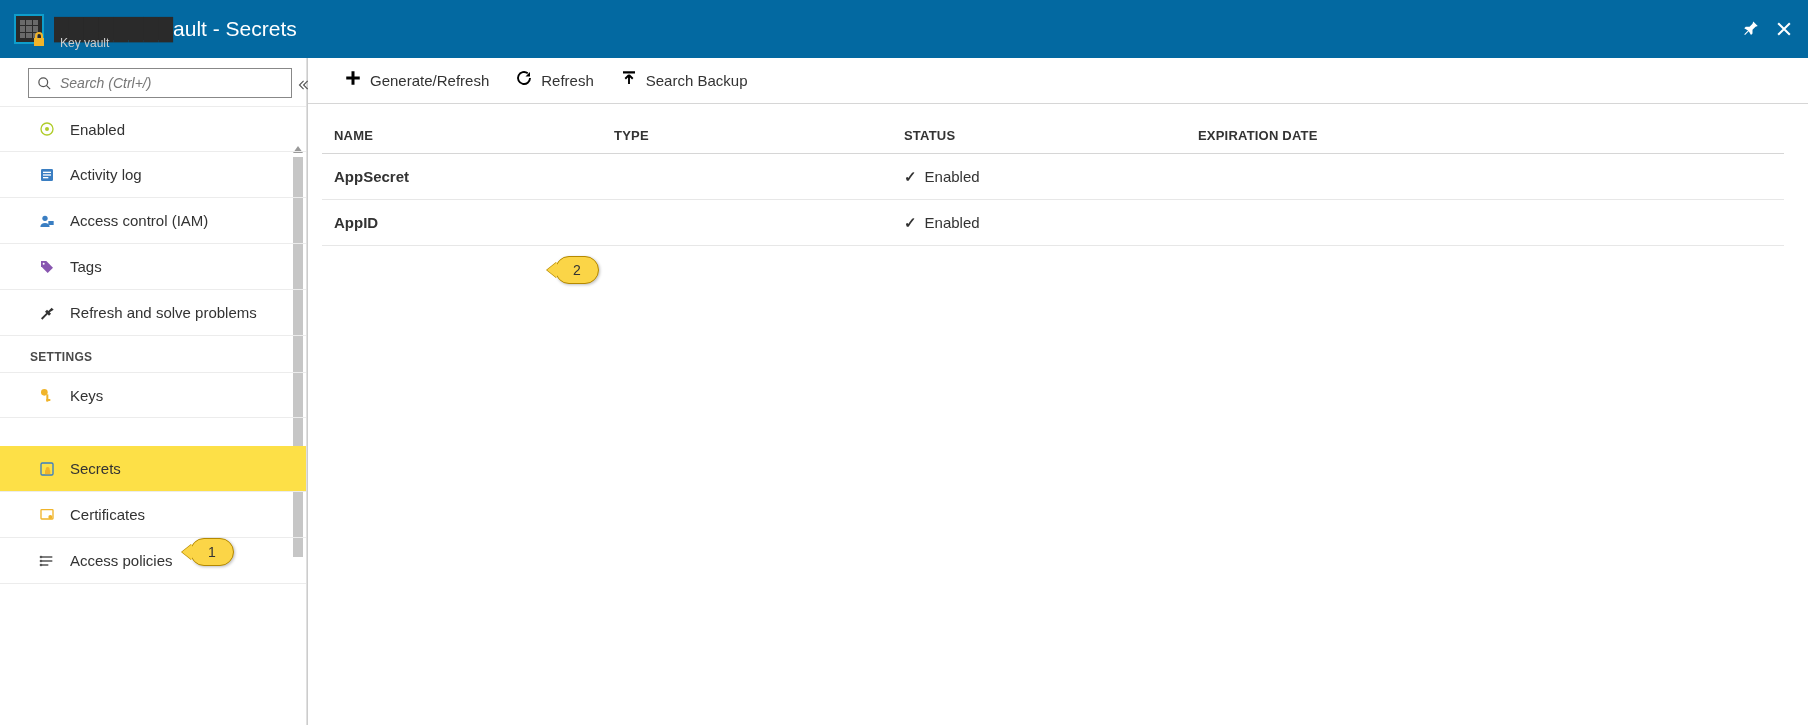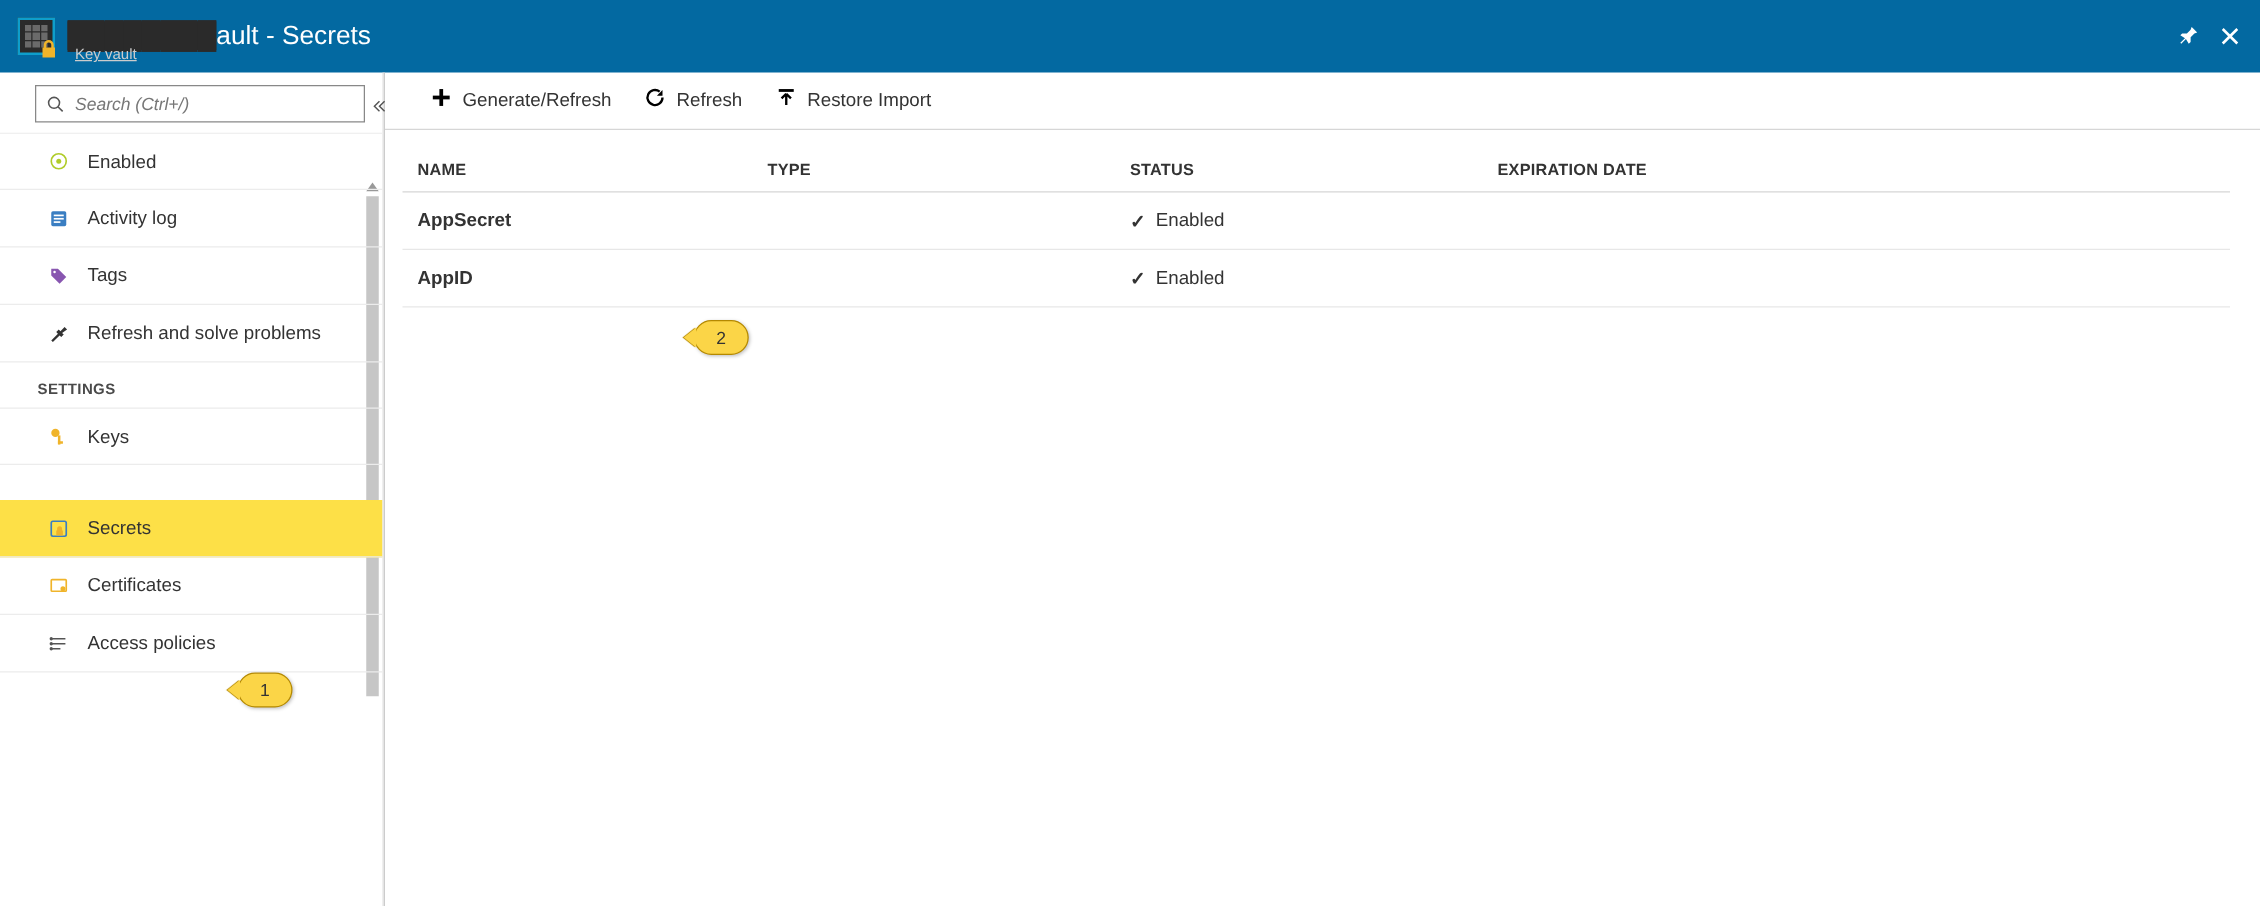--- a/index.html
+++ b/index.html
@@ -73,21 +73,20 @@
       user-select: none;
     }
     .header-subtitle {
       font-size: 12px;
       color: #cccccc;
       margin-top: 2px;
       margin-left: 42px;
       position: absolute;
       top: 34px;
       left: 18px;
-      text-decoration: underline;
     }
     .header-actions {
       margin-left: auto;
       display: flex;
       align-items: center;
       gap: 14px;
     }
     .header-actions .icon-btn {
       cursor: pointer;
       color: #ffffff;
@@ -394,20 +393,30 @@
               <rect x="6" y="7" width="12" height="2" fill="#fff"></rect>
               <rect x="6" y="11" width="12" height="2" fill="#fff"></rect>
               <rect x="6" y="15" width="8" height="2" fill="#fff"></rect>
             </svg>
         </span>
         <span class="label">Activity log</span>
       </div>
       <div class="nav-item">
         <span class="nav-icon">
           <svg width="16" height="16" viewBox="0 0 24 24">
+              <circle cx="9" cy="8" r="4" fill="#3a7ec2"></circle>
+              <path d="M2 21c0-4 3-6 7-6s7 2 7 6" fill="#3a7ec2"></path>
+              <rect x="14" y="12" width="8" height="6" fill="#3a7ec2"></rect>
+            </svg>
+        </span>
+        <span class="label">Access control (IAM)</span>
+      </div>
+      <div class="nav-item">
+        <span class="nav-icon">
+          <svg width="16" height="16" viewBox="0 0 24 24">
               <path d="M3 3h8l10 10-8 8L3 11V3z" fill="#8856b0"></path>
               <circle cx="7" cy="7" r="1.5" fill="#fff"></circle>
             </svg>
         </span>
         <span class="label">Tags</span>
       </div>
       <div class="nav-item">
         <span class="nav-icon">
           <svg width="16" height="16" viewBox="0 0 24 24" fill="#333">
               <path d="M22 7l-3-3-5 5-2-2-3 3 2 2-8 8 2 2 8-8 2 2 3-3-2-2z"></path>
@@ -481,21 +490,21 @@
         </span>
         <span>Refresh</span>
       </div>
       <div class="toolbar-btn">
         <span class="tb-icon">
           <svg width="18" height="18" viewBox="0 0 24 24" fill="#000">
               <rect x="4" y="3" width="16" height="3"></rect>
               <path d="M12 20V8m0 0l-5 5m5-5l5 5" stroke="#000" stroke-width="2.5" fill="none"></path>
             </svg>
         </span>
-        <span>Restore Import</span>
+        <span>Search Backup</span>
       </div>
     </div>
 
     <div class="table">
       <div class="thead">
         <div class="th col-name">NAME</div>
         <div class="th col-type">TYPE</div>
         <div class="th col-status">STATUS</div>
         <div class="th col-exp">EXPIRATION DATE</div>
       </div>

